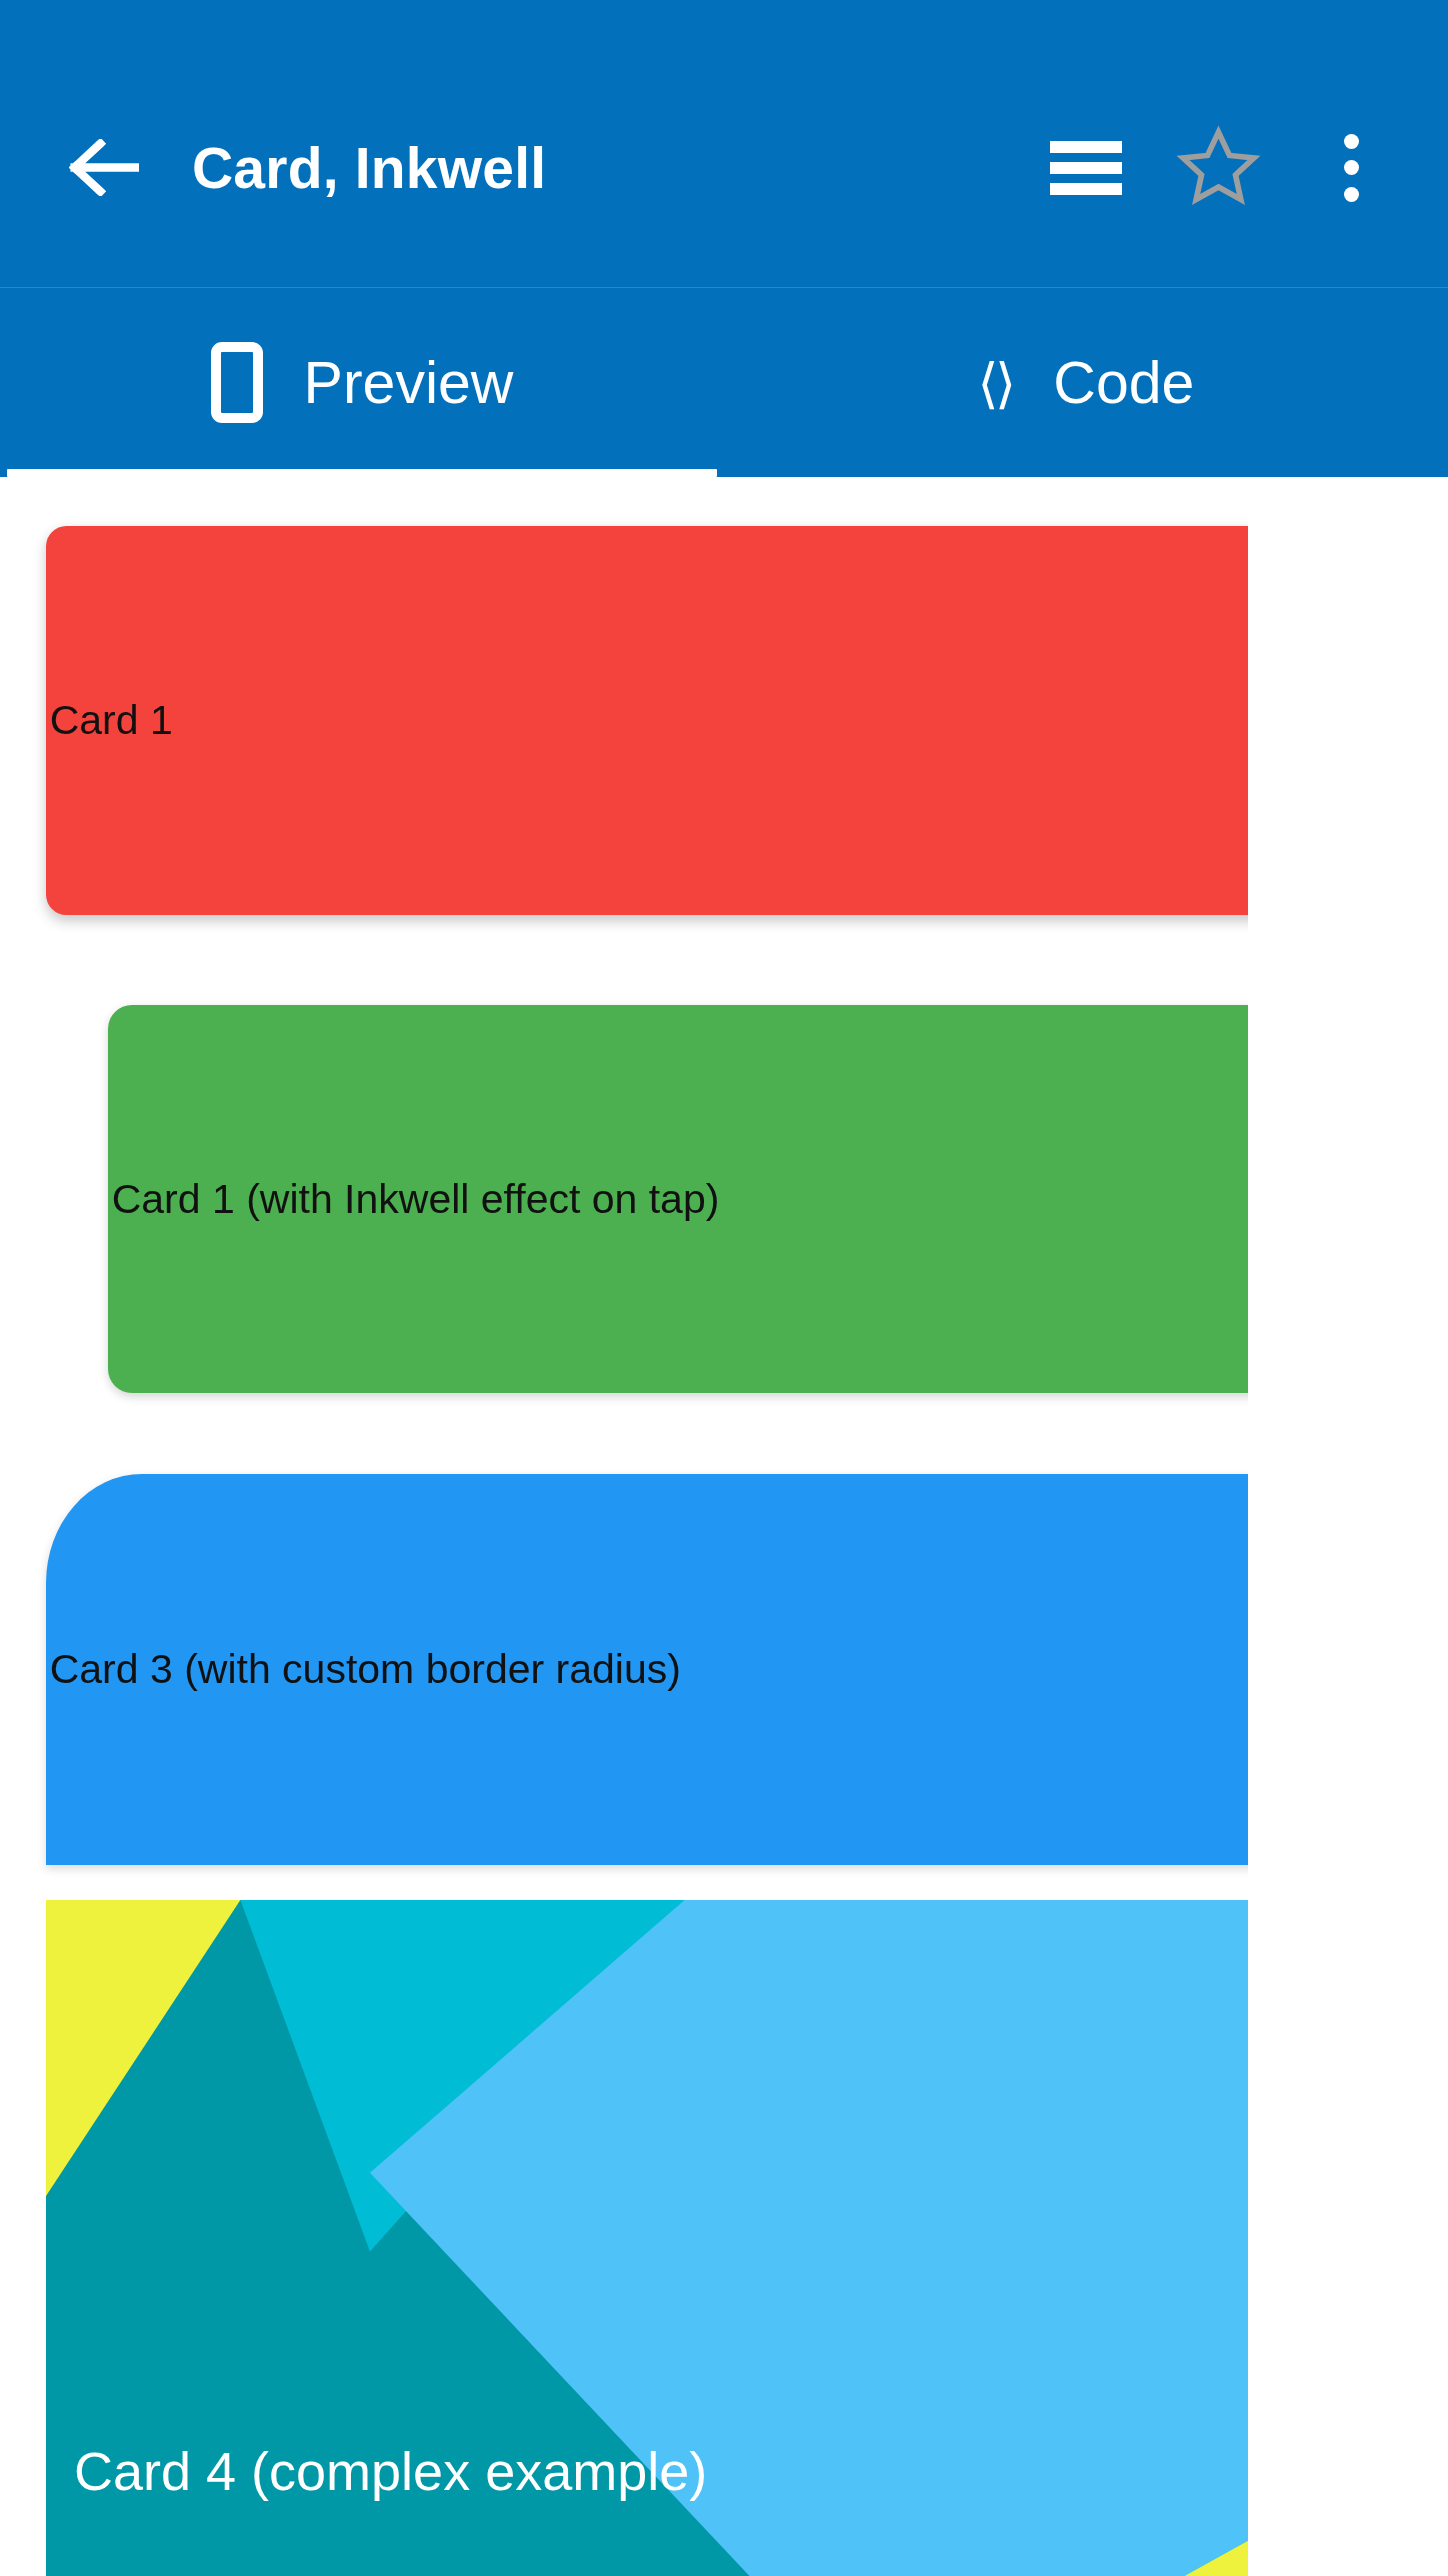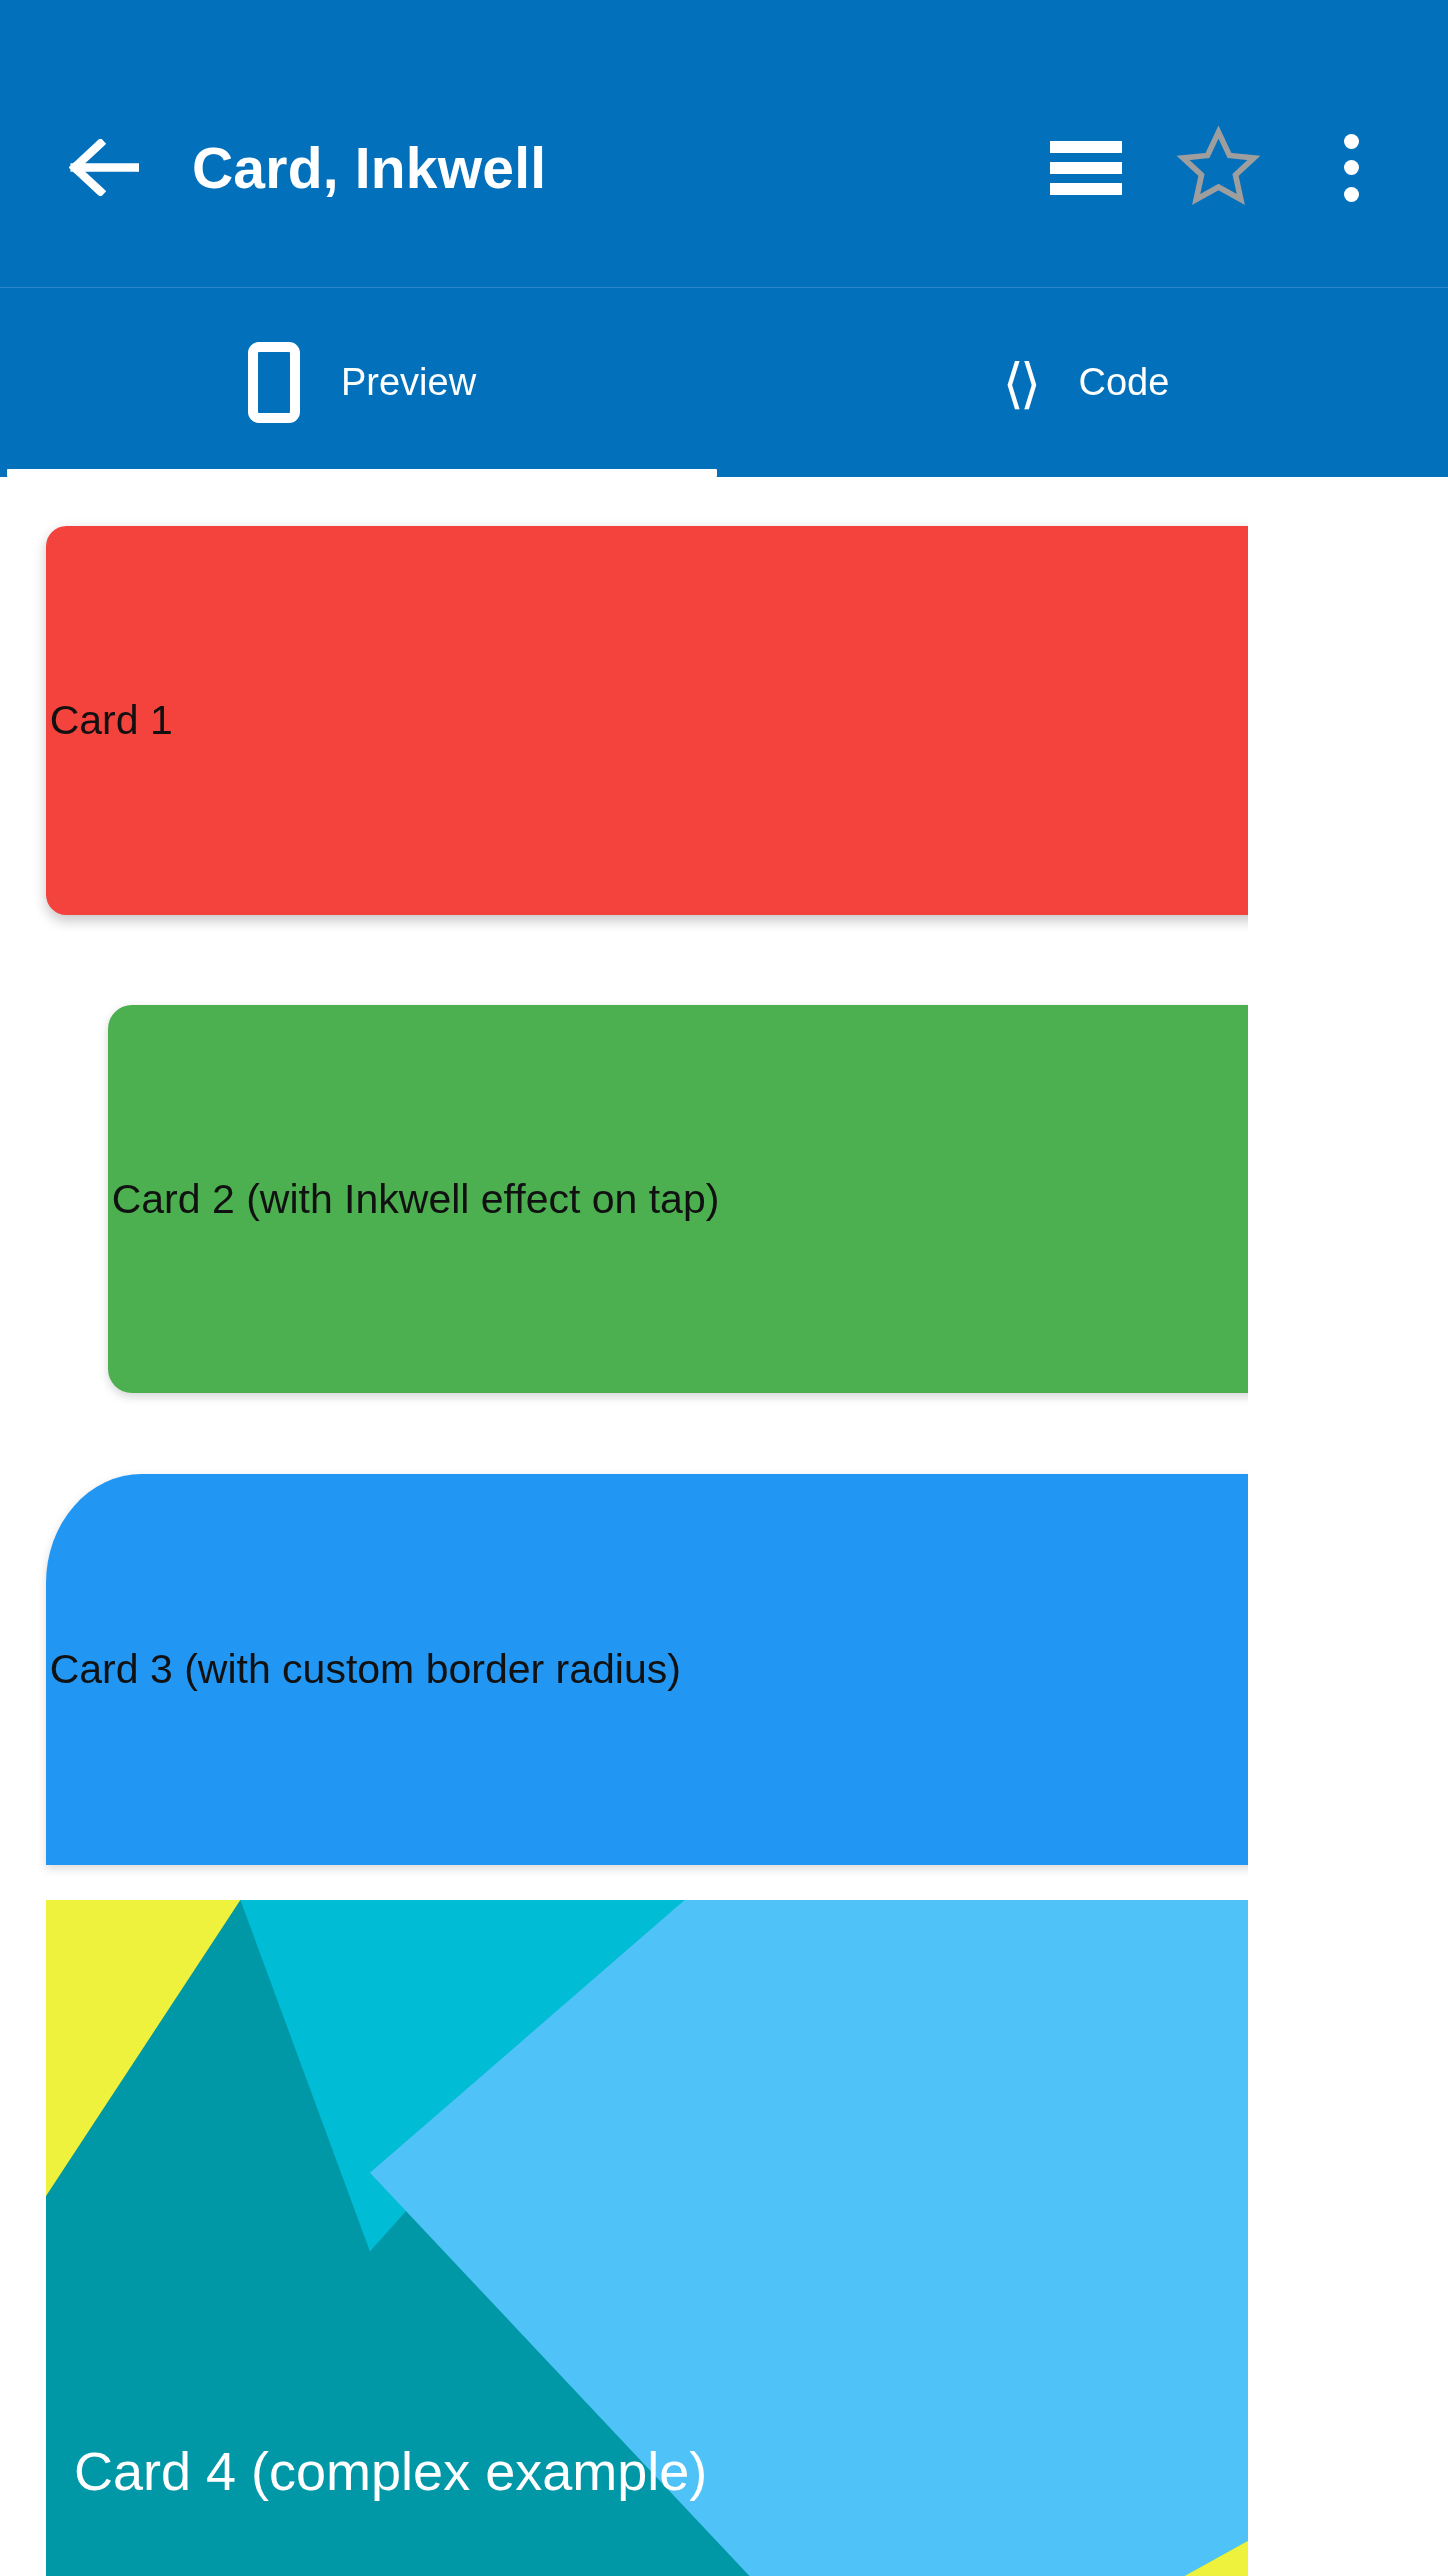--- a/index.html
+++ b/index.html
@@ -103,21 +103,21 @@
     height: 100%;
     display: flex;
     align-items: center;
     justify-content: center;
     position: relative;
     gap: 41px;
   }
 
   .tab-label {
     color: #ffffff;
-    font-size: 38px;
+    font-size: 59px;
     white-space: nowrap;
   }
 
   .tab-indicator {
     position: absolute;
     left: 7.4px; right: 7.4px; bottom: 0;
     height: 8.3px;
     background: #ffffff;
     border-radius: 0.9px;
   }
@@ -292,21 +292,21 @@
     </div>
   </div>
 
   <div class="content">
 
     <div class="card card-1">
       <span class="card-label">Card 1</span>
     </div>
 
     <div class="card card-2">
-      <span class="card-label">Card 2 (with Inkwell effect on tap)</span>
+      <span class="card-label">Card 1 (with Inkwell effect on tap)</span>
     </div>
 
     <div class="card card-3">
       <span class="card-label">Card 3 (with custom border radius)</span>
     </div>
 
     <div class="card card-4">
       <svg viewBox="0 0 1465 731" preserveAspectRatio="none">
 
         <polygon points="0,0 1465,0 1465,731 0,731" fill="#EEF23C"></polygon>

